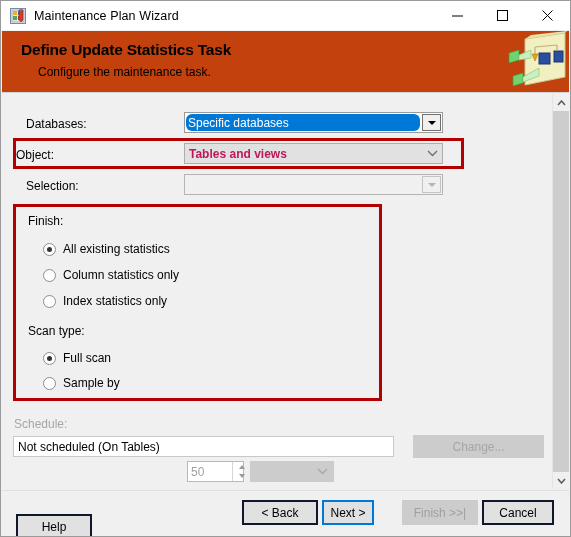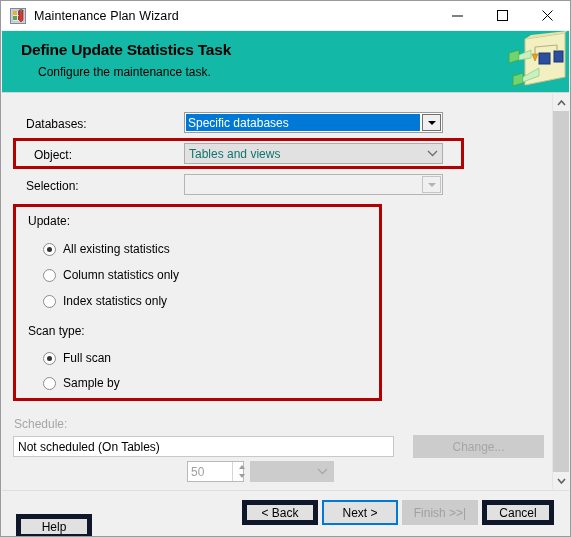--- a/index.html
+++ b/index.html
@@ -56,21 +56,21 @@
     flex: none;
   }
   .caption-btn svg { display: block; }
 
   
   .header {
     position: absolute;
     left: 1px; top: 30px;
     width: 567px;
     height: 62px;
-    background: #14b8a6;
+    background: #c2410c;
     border-bottom: 1px solid #d4d4d4;
     box-sizing: border-box;
   }
   .header-title {
     position: absolute;
     left: 19px; top: 10px;
     font-size: 15.5px;
     font-weight: bold;
     color: #000000;
     letter-spacing: -0.2px;
@@ -115,20 +115,21 @@
     align-items: stretch;
   }
   .combo-classic .combo-text {
     flex: 1 1 auto;
     display: flex;
     align-items: center;
     padding-left: 3px;
     font-size: 12px;
     overflow: hidden;
     white-space: nowrap;
+    border-radius: 6px;
   }
   .combo-classic.selected .combo-text {
     background: #0078d7;
     color: #ffffff;
     margin: 1px;
     padding-left: 2px;
   }
   .combo-classic .combo-btn {
     width: 17px;
     flex: none;
@@ -167,23 +168,24 @@
     border: 1px solid #adadad;
     background: #e1e1e1;
     height: 21px;
     display: flex;
     align-items: center;
   }
   .combo-modern .combo-text {
     flex: 1 1 auto;
     padding-left: 4px;
     font-size: 12px;
-    color: #0f766e;
+    color: #be185d;
     white-space: nowrap;
     overflow: hidden;
+    font-weight: bold;
   }
   .combo-modern .chev {
     flex: none;
     width: 20px;
     display: flex;
     align-items: center;
     justify-content: center;
   }
 
   
@@ -305,21 +307,21 @@
     align-items: center;
     padding-left: 4px;
     font-size: 12px;
     color: #000000;
   }
 
   
   .btn {
     position: absolute;
     box-sizing: border-box;
-    border: 5px solid #0f172a;
+    border: 2px solid #0f172a;
     background: #e1e1e1;
     display: flex;
     align-items: center;
     justify-content: center;
     font-size: 12px;
     color: #000000;
     height: 25px;
   }
   .btn.default {
     border: 2px solid #0078d7;
@@ -433,41 +435,41 @@
   <div class="content">
 
     <div class="row-label" style="left:24px; top:23px;">Databases:</div>
     <div class="combo-classic selected" style="left:182px; top:18px; width:259px;">
       <div class="combo-text">Specific databases</div>
       <div class="combo-btn">
         <span class="tri-down"></span>
       </div>
     </div>
 
-    <div class="row-label" style="left:32px; top:54px;">Object:</div>
+    <div class="row-label" style="left:14px; top:54px;">Object:</div>
     <div class="combo-modern" style="left:182px; top:49px; width:259px;">
       <div class="combo-text">Tables and views</div>
       <div class="chev">
         <svg width="11" height="7" viewBox="0 0 11 7">
             <polyline points="1,1 5.5,5.5 10,1" fill="none" stroke="#6d6d6d" stroke-width="1.3"></polyline>
           </svg>
       </div>
     </div>
     <div class="redbox" style="left:11px; top:44px; width:451px; height:31px;"></div>
 
     <div class="row-label" style="left:24px; top:85px;">Selection:</div>
     <div class="combo-classic disabled" style="left:182px; top:80px; width:259px;">
       <div class="combo-text"></div>
       <div class="combo-btn">
         <span class="tri-down grey"></span>
       </div>
     </div>
 
     <div class="group-panel" style="left:11px; top:110px; width:369px; height:197px;">
-      <div class="group-title" style="left:15px; top:10px;">Update:</div>
+      <div class="group-title" style="left:15px; top:10px;">Finish:</div>
 
       <div class="radio-row checked" style="left:30px; top:38px;">
         <span class="radio-mark"></span>
         <span class="radio-label">All existing statistics</span>
       </div>
       <div class="radio-row" style="left:30px; top:90px;">
         <span class="radio-mark"></span>
         <span class="radio-label">Index statistics only</span>
       </div>
       <div class="radio-row" style="left:30px; top:64px;">
@@ -526,18 +528,18 @@
     <div class="sb-arrow dn">
       <svg width="9" height="6" viewBox="0 0 9 6">
           <polyline points="1,1 4.5,5 8,1" fill="none" stroke="#606060" stroke-width="1.6"></polyline>
         </svg>
     </div>
   </div>
 
   <div class="footer">
     <div class="btn" style="left:14px; top:23px; width:76px;">Help</div>
     <div class="btn" style="left:240px; top:9px; width:76px;">&lt; Back</div>
-    <div class="btn default" style="left:320px; top:9px; width:76px;">Next &gt;</div>
+    <div class="btn default" style="left:320px; top:9px; width:52px;">Next &gt;</div>
     <div class="btn disabled" style="left:400px; top:9px; width:76px;">Finish &gt;&gt;|</div>
     <div class="btn" style="left:480px; top:9px; width:72px;">Cancel</div>
   </div>
 
 </div>
 
 </body></html>

